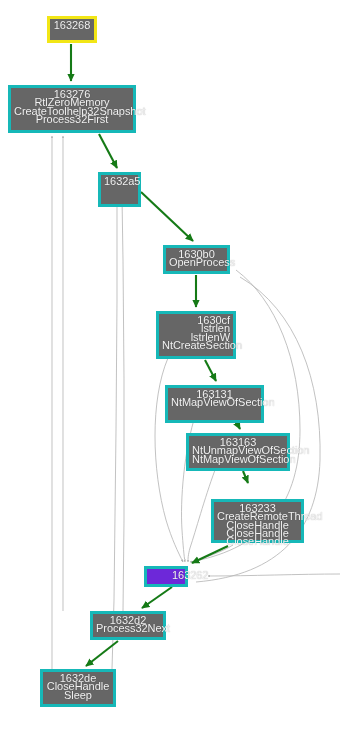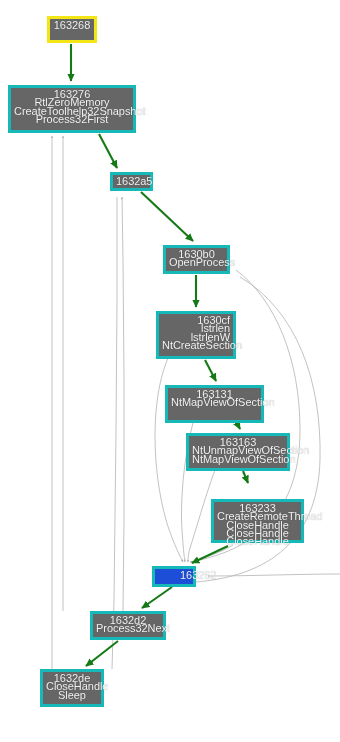--- a/index.html
+++ b/index.html
@@ -97,21 +97,21 @@
   <div id="node-layer">
       <div class="node entry" style="left: 47px; top: 16px; width: 50px; height: 27px; background: rgb(102, 102, 102); color: rgb(242, 242, 242); border-color: rgb(242, 230, 22);">
         <span class="addr">163268</span>
       </div>
       <div class="node" style="left: 8px; top: 85px; width: 128px; height: 48px; background: rgb(102, 102, 102); color: rgb(242, 242, 242); border-color: rgb(22, 184, 184);">
         <span class="addr">163276</span>
         <span class="line">RtlZeroMemory</span>
         <span class="line">CreateToolhelp32Snapshot</span>
         <span class="line">Process32First</span>
       </div>
-      <div class="node" style="left: 98px; top: 172px; width: 43px; height: 19px; background: rgb(102, 102, 102); color: rgb(242, 242, 242); border-color: rgb(22, 184, 184); margin-left: 12px;">
+      <div class="node" style="left: 98px; top: 172px; width: 43px; height: 35px; background: rgb(102, 102, 102); color: rgb(242, 242, 242); border-color: rgb(22, 184, 184);">
         <span class="addr">1632a5</span>
       </div>
       <div class="node" style="left: 163px; top: 245px; width: 67px; height: 29px; background: rgb(102, 102, 102); color: rgb(242, 242, 242); border-color: rgb(22, 184, 184);">
         <span class="addr">1630b0</span>
         <span class="line">OpenProcess</span>
       </div>
       <div class="node" style="left: 156px; top: 311px; width: 80px; height: 48px; background: rgb(102, 102, 102); color: rgb(242, 242, 242); border-color: rgb(22, 184, 184); text-align: right;">
         <span class="addr">1630cf</span>
         <span class="line">lstrlen</span>
         <span class="line">lstrlenW</span>
@@ -126,26 +126,26 @@
         <span class="line">NtUnmapViewOfSection</span>
         <span class="line">NtMapViewOfSection</span>
       </div>
       <div class="node" style="left: 211px; top: 499px; width: 93px; height: 44px; background: rgb(102, 102, 102); color: rgb(242, 242, 242); border-color: rgb(22, 184, 184);">
         <span class="addr">163233</span>
         <span class="line">CreateRemoteThread</span>
         <span class="line">CloseHandle</span>
         <span class="line">CloseHandle</span>
         <span class="line">CloseHandle</span>
       </div>
-      <div class="node" style="left: 152px; top: 566px; width: 44px; height: 21px; background: #1d4ed8; color: rgb(242, 242, 242); border-color: rgb(22, 184, 184); padding-left: 25px;">
+      <div class="node" style="left: 144px; top: 566px; width: 44px; height: 21px; background: #6d28d9; color: rgb(242, 242, 242); border-color: rgb(22, 184, 184); padding-left: 25px;">
         <span class="addr">163262</span>
       </div>
       <div class="node" style="left: 90px; top: 611px; width: 76px; height: 29px; background: rgb(102, 102, 102); color: rgb(242, 242, 242); border-color: rgb(22, 184, 184);">
         <span class="addr">1632d2</span>
         <span class="line">Process32Next</span>
       </div>
-      <div class="node" style="left: 40px; top: 669px; width: 64px; height: 38px; background: rgb(102, 102, 102); color: rgb(242, 242, 242); border-color: rgb(22, 184, 184);">
+      <div class="node" style="left: 40px; top: 669px; width: 76px; height: 38px; background: rgb(102, 102, 102); color: rgb(242, 242, 242); border-color: rgb(22, 184, 184);">
         <span class="addr">1632de</span>
         <span class="line">CloseHandle</span>
         <span class="line">Sleep</span>
       </div>
     </div>
 </div>
 
 </body></html>

